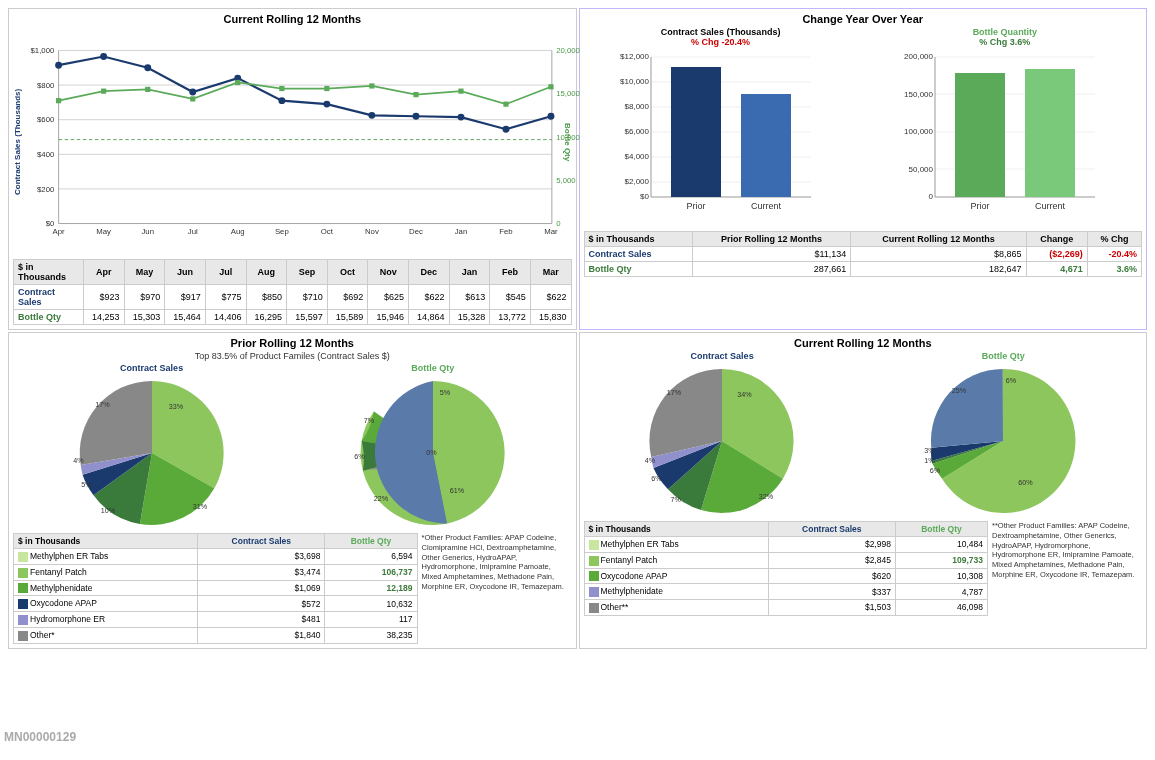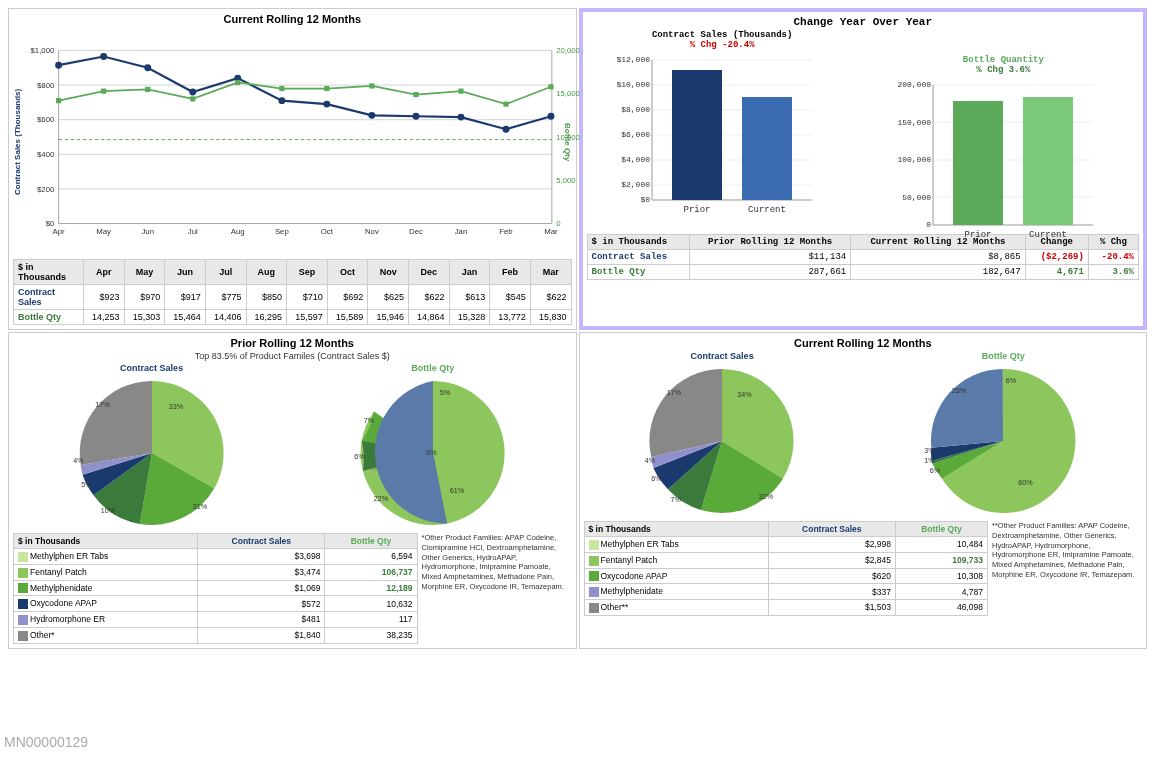--- a/index.html
+++ b/index.html
@@ -3,21 +3,21 @@
   <meta charset="utf-8">
   <style>
     * { box-sizing: border-box; margin: 0; padding: 0; }
     body { font-family: Arial, sans-serif; font-size: 10px; background: #fff; width: 1155px; height: 760px; overflow: hidden; }
     
     .dashboard { display: grid; grid-template-columns: 1fr 1fr; grid-template-rows: auto auto auto; width: 1155px; height: 544px; padding: 8px; gap: 2px; }
     
     
     .top-left { grid-column: 1; grid-row: 1; border: 1px solid #ccc; padding: 4px; }
     
-    .top-right { grid-column: 2; grid-row: 1; border: 4px solid #c4b5fd; padding: 4px; font-family: Liberation Mono, monospace; }
+    .top-right { grid-column: 2; grid-row: 1; border: 1px solid #c4b5fd; padding: 4px; }
     
     .bot-left { grid-column: 1; grid-row: 3; border: 1px solid #ccc; padding: 4px; }
     
     .bot-right { grid-column: 2; grid-row: 3; border: 1px solid #ccc; padding: 4px; }
 
     .section-title { text-align: center; font-size: 11px; font-weight: bold; color: #000; margin-bottom: 2px; }
     .section-subtitle { text-align: center; font-size: 9px; color: #333; }
 
     
     table { border-collapse: collapse; width: 100%; font-size: 9px; }
@@ -194,21 +194,21 @@
           <line x1="30" y1="10" x2="30" y2="150" stroke="#999" stroke-width="1"></line>
 
           <rect x="50" y="20" width="50" height="130" fill="#1a3a6e"></rect>
 
           <rect x="120" y="47" width="50" height="103" fill="#3a6ab0"></rect>
           <text x="75" y="162" text-anchor="middle" font-size="9" fill="#333">Prior</text>
           <text x="145" y="162" text-anchor="middle" font-size="9" fill="#333">Current</text>
         </svg>
       </div>
 
-      <div style="flex:1; display:flex; flex-direction:column; align-items:center;justify-content:flex-end;">
+      <div style="flex:1; display:flex; flex-direction:column; align-items:center;">
         <div style="font-size:9px; font-weight:bold; text-align:center; color:#5aaa5a;">Bottle Quantity</div>
         <div style="font-size:9px; color:#3a7a3a; font-weight:bold;">% Chg 3.6%</div>
         <svg width="200" height="155" viewBox="0 0 200 155">
           <text x="28" y="12" text-anchor="end" font-size="8" fill="#333">200,000</text>
           <text x="28" y="50" text-anchor="end" font-size="8" fill="#333">150,000</text>
           <text x="28" y="87" text-anchor="end" font-size="8" fill="#333">100,000</text>
           <text x="28" y="125" text-anchor="end" font-size="8" fill="#333">50,000</text>
           <text x="28" y="152" text-anchor="end" font-size="8" fill="#333">0</text>
           <line x1="30" y1="10" x2="190" y2="10" stroke="#ddd" stroke-width="0.5"></line>
           <line x1="30" y1="47" x2="190" y2="47" stroke="#ddd" stroke-width="0.5"></line>
@@ -444,13 +444,13 @@
               <td>46,098</td>
           </tr>
         </tbody>
       </table>
       <div style="width:150px; font-size:7.5px; color:#333; line-height:1.3;">**Other Product Families: APAP Codeine, Dextroamphetamine, Other Generics, HydroAPAP, Hydromorphone, Hydromorphone ER, Imipramine Pamoate, Mixed Amphetamines, Methadone Pain, Morphine ER, Oxycodone IR, Temazepam.</div>
     </div>
   </div>
 
 </div>
 
-<div style="position:fixed; bottom:10px; left:4px; font-size:14px; color:#aaa;">MN00000129</div>
+<div style="position:fixed; bottom:16px; left:4px; font-size:12px; color:#aaa;font-weight:bold;">MN00000129</div>
 
 </body></html>

